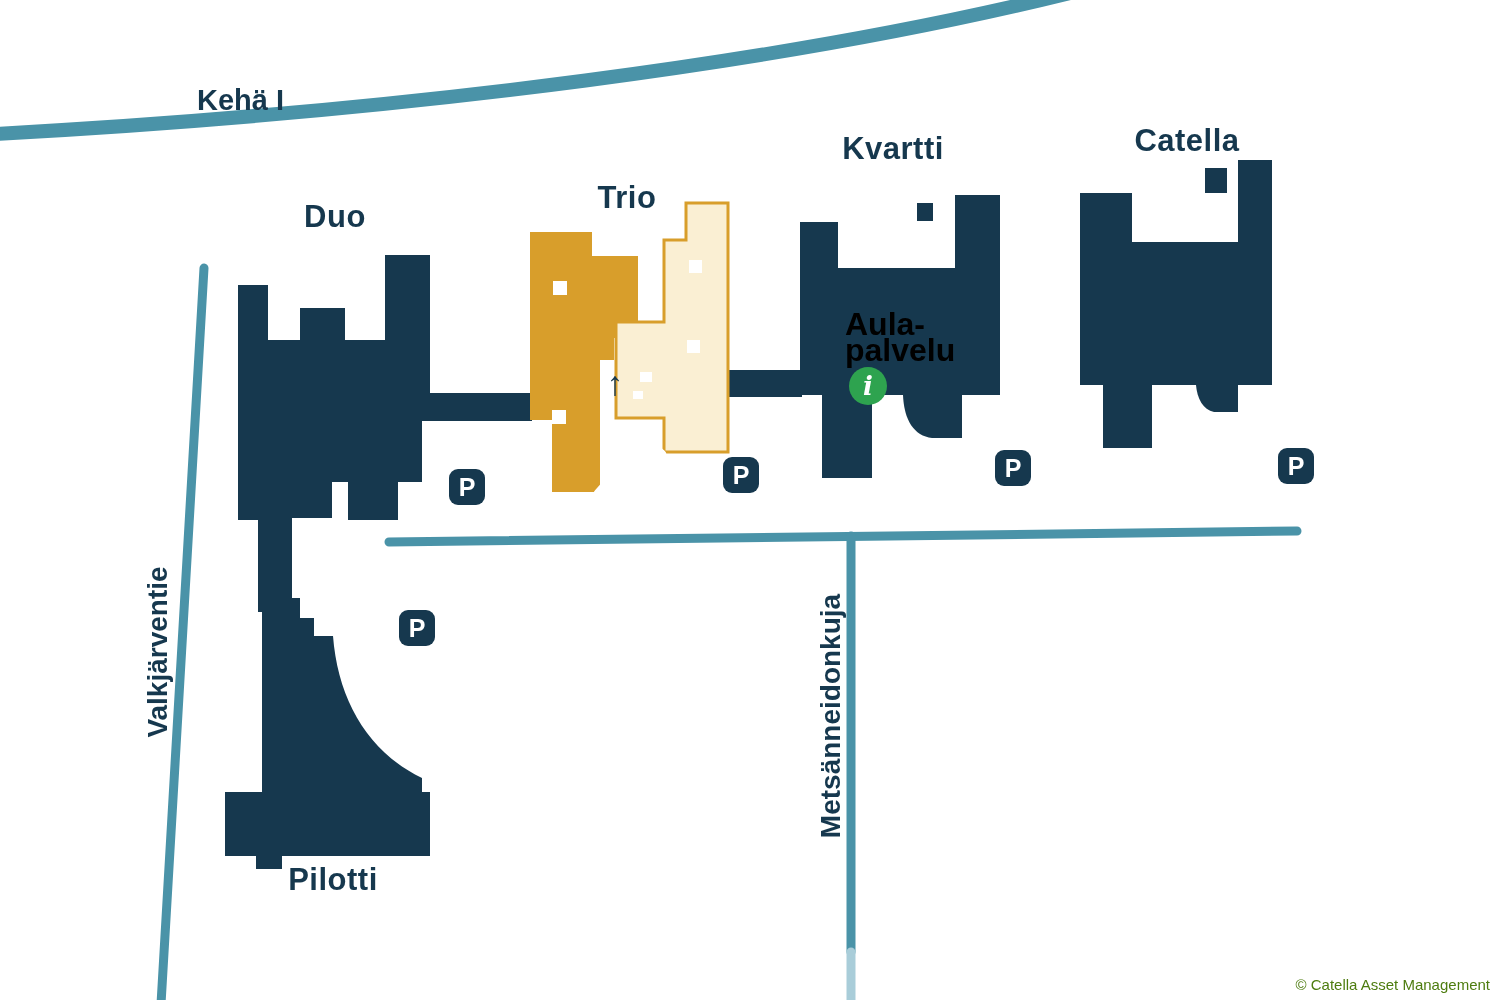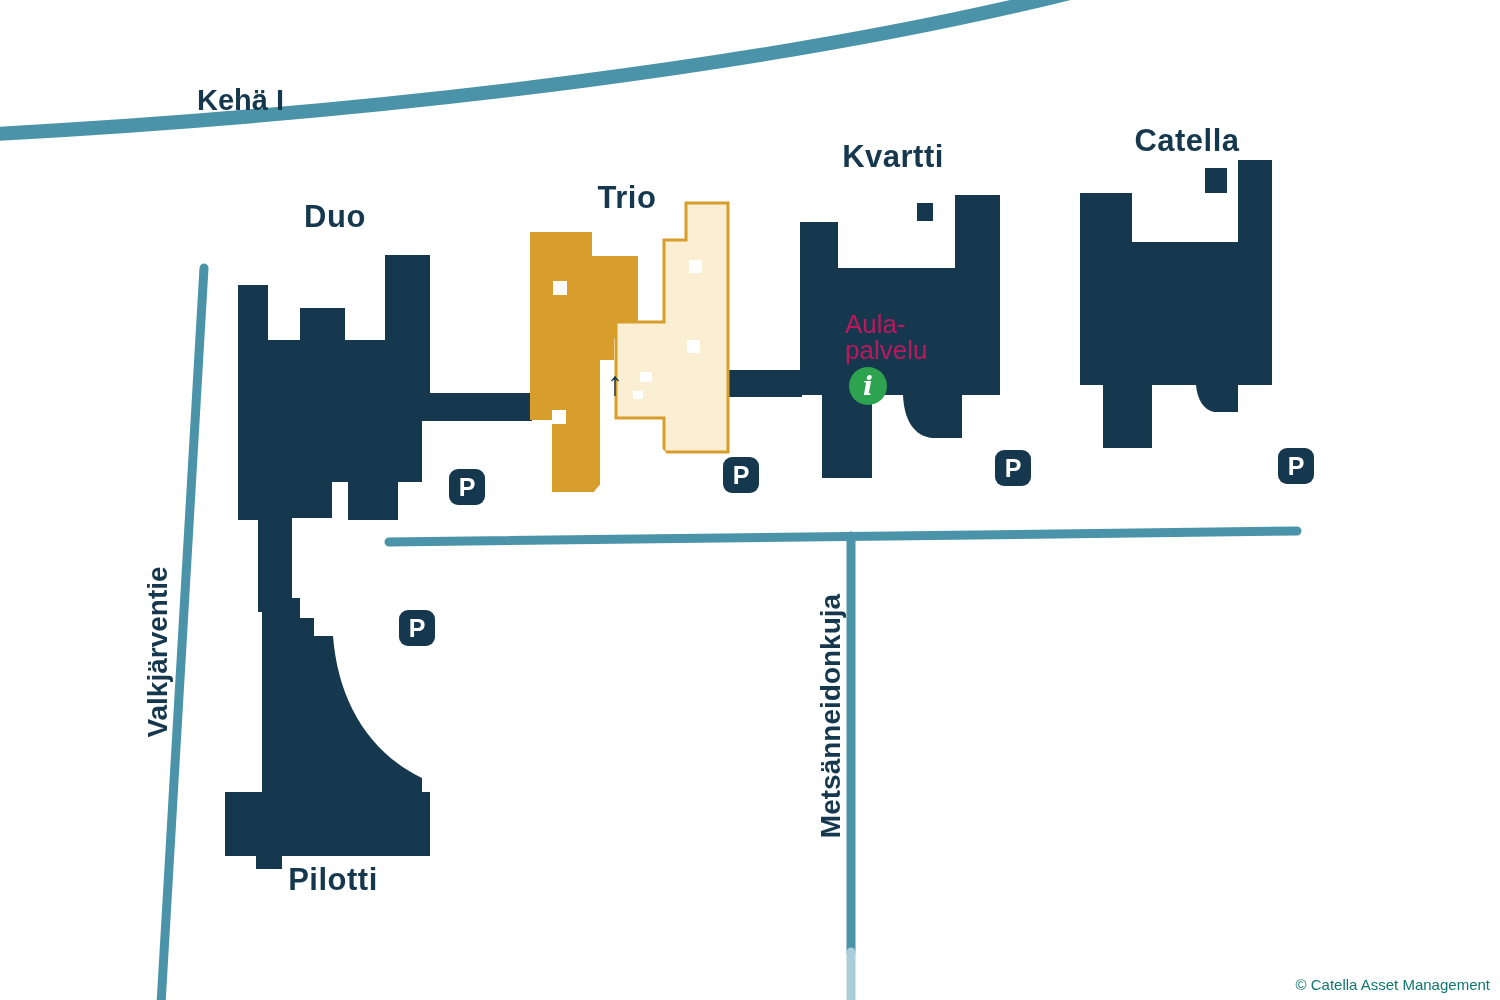--- a/index.html
+++ b/index.html
@@ -18,29 +18,29 @@
   .walkway       { stroke:#FFFFFF; stroke-width:11; fill:none; stroke-linecap:round; }
 
   .building-label { position:absolute; transform:translate(-50%,-50%); font-weight:700;
                     font-size:31px; color:#16384E; letter-spacing:.5px; white-space:nowrap; }
   .road-label     { position:absolute; font-weight:700; font-size:29px; color:#16384E; white-space:nowrap; }
   .road-label-v   { position:absolute; transform:translate(-50%,-50%) rotate(-90deg);
                     font-weight:700; font-size:28px; color:#16384E; white-space:nowrap; }
   .p-icon  { position:absolute; width:36px; height:36px; background:#16384E; color:#fff;
              border-radius:9px; display:flex; align-items:center; justify-content:center;
              font-size:25px; font-weight:700; }
-  .aula-label { position:absolute; left:845px; top:311px; color:#be185d; font-weight:400;
-                font-size:26px; line-height:26px; }
+  .aula-label { position:absolute; left:845px; top:311px; color:#000000; font-weight:700;
+                font-size:32px; line-height:26px; }
   .info-icon  { position:absolute; left:849px; top:367px; width:38px; height:38px;
                 background:#2EA34F; border-radius:50%; color:#fff; display:flex;
                 align-items:center; justify-content:center;
                 font-family:"DejaVu Serif", serif; font-style:italic; font-weight:700; font-size:26px; }
   .entrance-arrow { position:absolute; left:615px; top:383px; transform:translate(-50%,-50%);
                     color:#16384E; font-size:34px; font-weight:700; line-height:1; }
-  .copyright { position:absolute; right:10px; bottom:7px; font-size:15px; color:#0f766e;margin-top:16px; }
+  .copyright { position:absolute; right:10px; bottom:7px; font-size:15px; color:#4d7c0f;margin-top:16px; }
 </style>
 </head>
 <body>
 
 <div class="map-container">
 
   <svg class="map-svg" width="1500" height="1000" viewBox="0 0 1500 1000">
 
     <path class="road road-main" d="M -6,134 C 400,112 800,62 1090,-12"></path>
     <path class="road" d="M 204,268 L 161,1004"></path>
@@ -99,21 +99,21 @@
       <path d="M 1196,385 L 1238,385 L 1238,412 L 1214,412 C 1203,410 1197,398 1196,385 Z"></path>
     </g>
   </svg>
 
   <div class="road-label" style="left:197px;top:84px">Kehä I</div>
   <div class="road-label-v" style="left:158px;top:652px">Valkjärventie</div>
   <div class="road-label-v" style="left:831px;top:716px">Metsänneidonkuja</div>
 
   <div class="building-label" style="left:335px;top:217px">Duo</div>
   <div class="building-label" style="left:627px;top:198px">Trio</div>
-  <div class="building-label" style="left:893px;top:157px">Kvartti</div>
+  <div class="building-label" style="left:893px;top:149px">Kvartti</div>
   <div class="building-label" style="left:1187px;top:141px">Catella</div>
   <div class="building-label" style="left:333px;top:880px">Pilotti</div>
 
   <div class="aula-label">
     <div>Aula-</div>
     <div>palvelu</div>
   </div>
   <div class="info-icon">i</div>
 
   <div class="entrance-arrow">↑</div>

